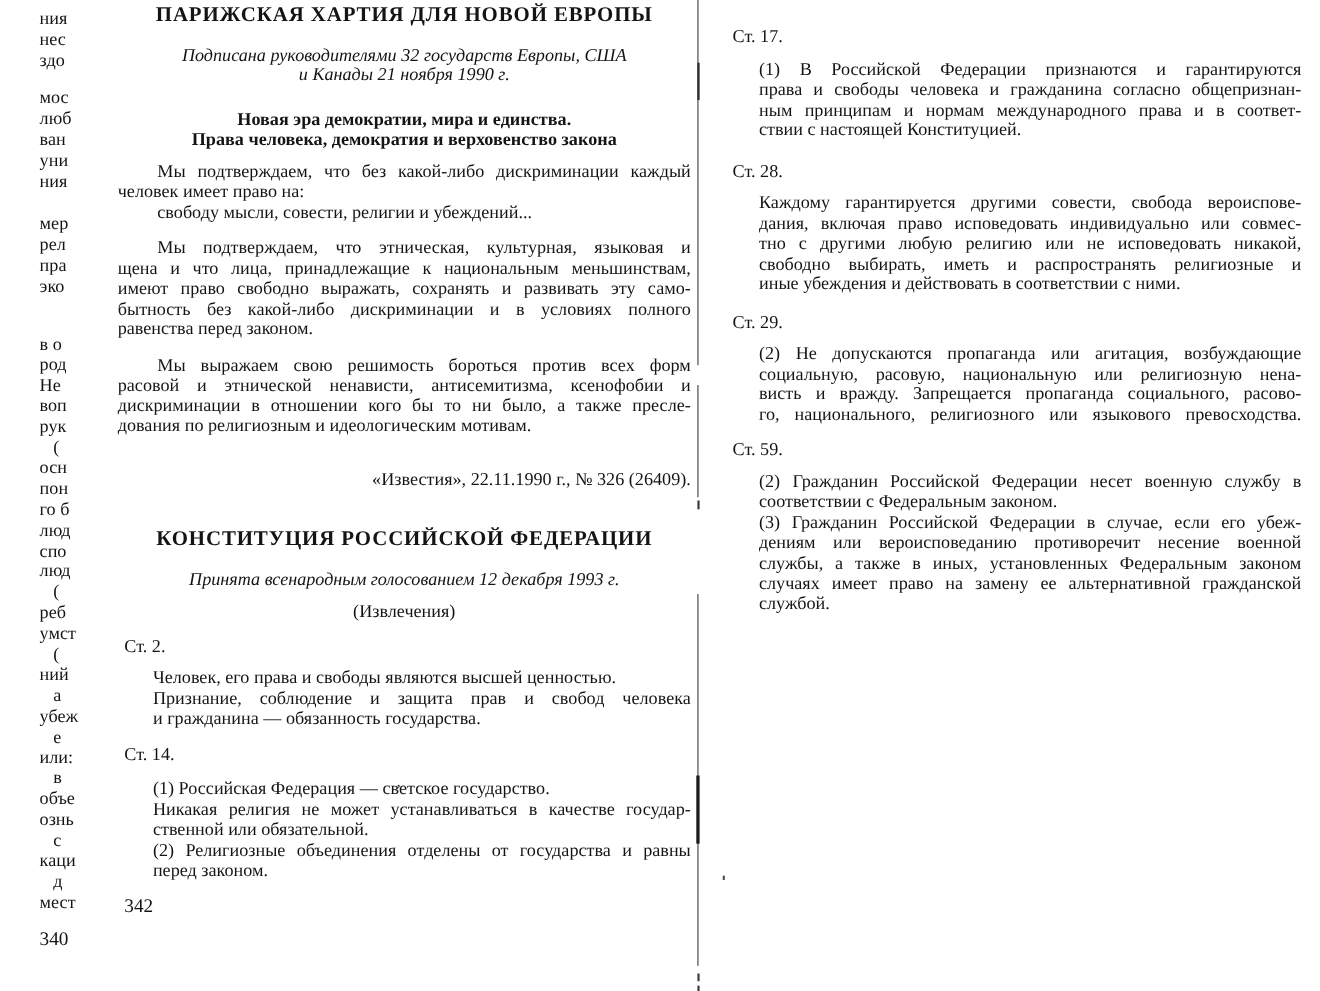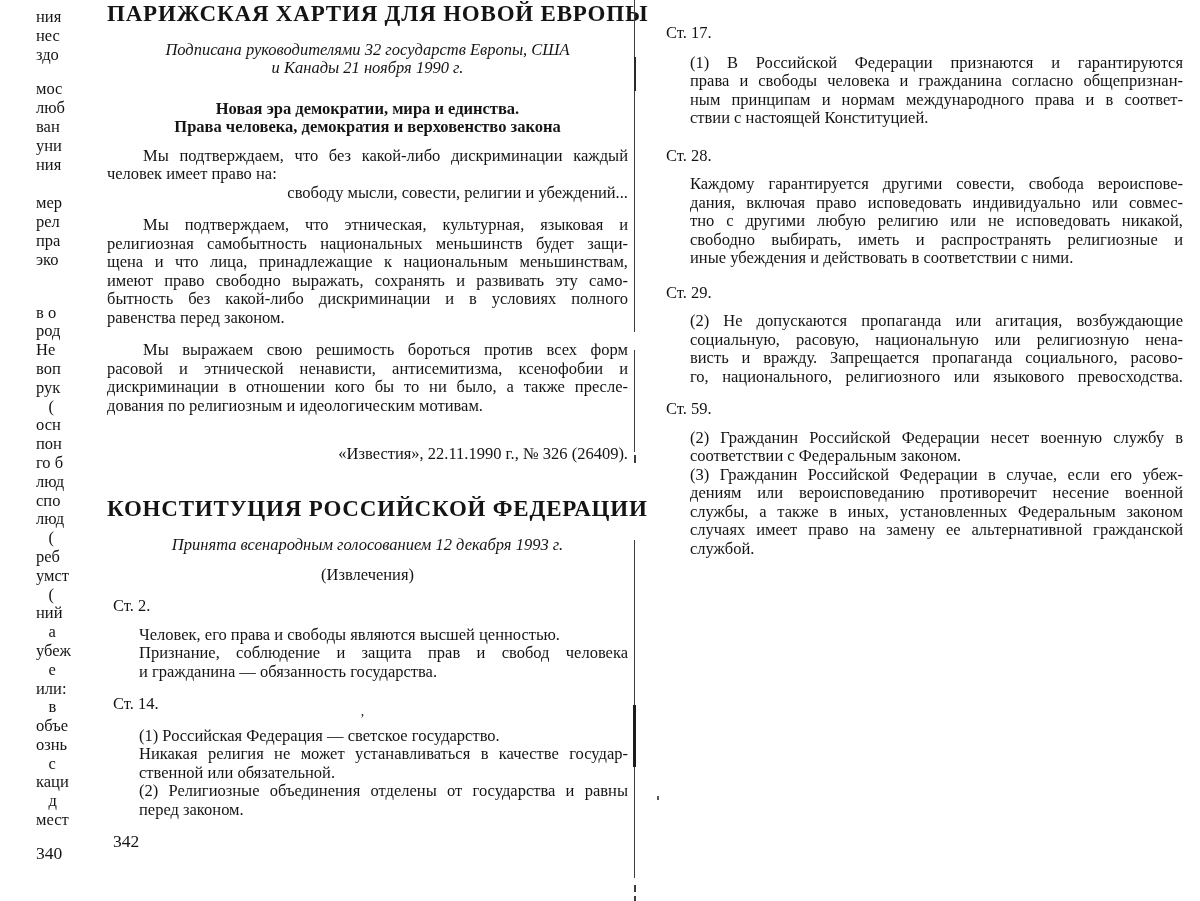--- a/index.html
+++ b/index.html
@@ -24,24 +24,24 @@
     overflow: visible;
   }
   .gap { width: 100%; }
 
   
   .fj { text-align: justify; text-align-last: justify; text-justify: inter-word; }
   .fc { text-align: center; }
   .fr { text-align: right; }
   .fb { font-weight: bold; }
   .ft { font-style: italic; }
-  .fx { font-size: 23px; letter-spacing: 0.8px; }
+  .fx { font-size: 19px; letter-spacing: 0.8px; }
   .fh { padding-left: 9px; }         
   .fs { padding-left: 35px; }        
-  .fi { padding-left: 39px; text-align: right; }        
+  .fi { padding-left: 39px; }        
   .fp { font-size: 17.5px; }         
 
   
   .strip {
     position: absolute; left: 0; top: 8px; width: 104px;
     overflow: hidden;
   }
   .strip .ln {
     line-height: 18.8px; height: 18.8px;
     padding-left: 36px; padding-right: 0;
@@ -143,21 +143,20 @@
       <div class="ln fc ft">и Канады 21 ноября 1990 г.</div>
       <div class="gap" style="height: 22px;"></div>
       <div class="ln fc fb">Новая эра демократии, мира и единства.</div>
       <div class="ln fc fb">Права человека, демократия и верховенство закона</div>
       <div class="gap" style="height: 10px;"></div>
       <div class="ln fj fi">Мы подтверждаем, что без какой-либо дискриминации каждый</div>
       <div class="ln">человек имеет право на:</div>
       <div class="ln fi">свободу мысли, совести, религии и убеждений...</div>
       <div class="gap" style="height: 14px;"></div>
       <div class="ln fj fi">Мы подтверждаем, что этническая, культурная, языковая и</div>
-      <div class="ln fj">религиозная самобытность национальных меньшинств будет защи-</div>
       <div class="ln fj">щена и что лица, принадлежащие к национальным меньшинствам,</div>
       <div class="ln fj">имеют право свободно выражать, сохранять и развивать эту само-</div>
       <div class="ln fj">бытность без какой-либо дискриминации и в условиях полного</div>
       <div class="ln">равенства перед законом.</div>
       <div class="gap" style="height: 14px;"></div>
       <div class="ln fj fi">Мы выражаем свою решимость бороться против всех форм</div>
       <div class="ln fj">расовой и этнической ненависти, антисемитизма, ксенофобии и</div>
       <div class="ln fj">дискриминации в отношении кого бы то ни было, а также пресле-</div>
       <div class="ln">дования по религиозным и идеологическим мотивам.</div>
       <div class="gap" style="height: 30px;"></div>

